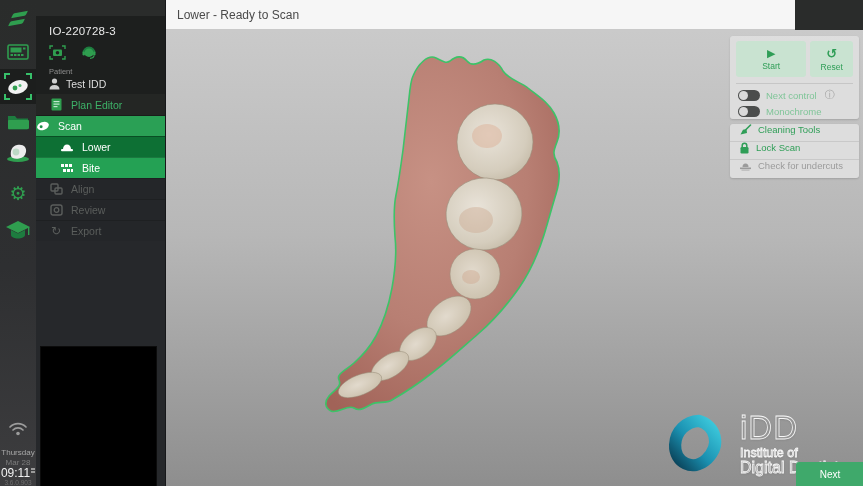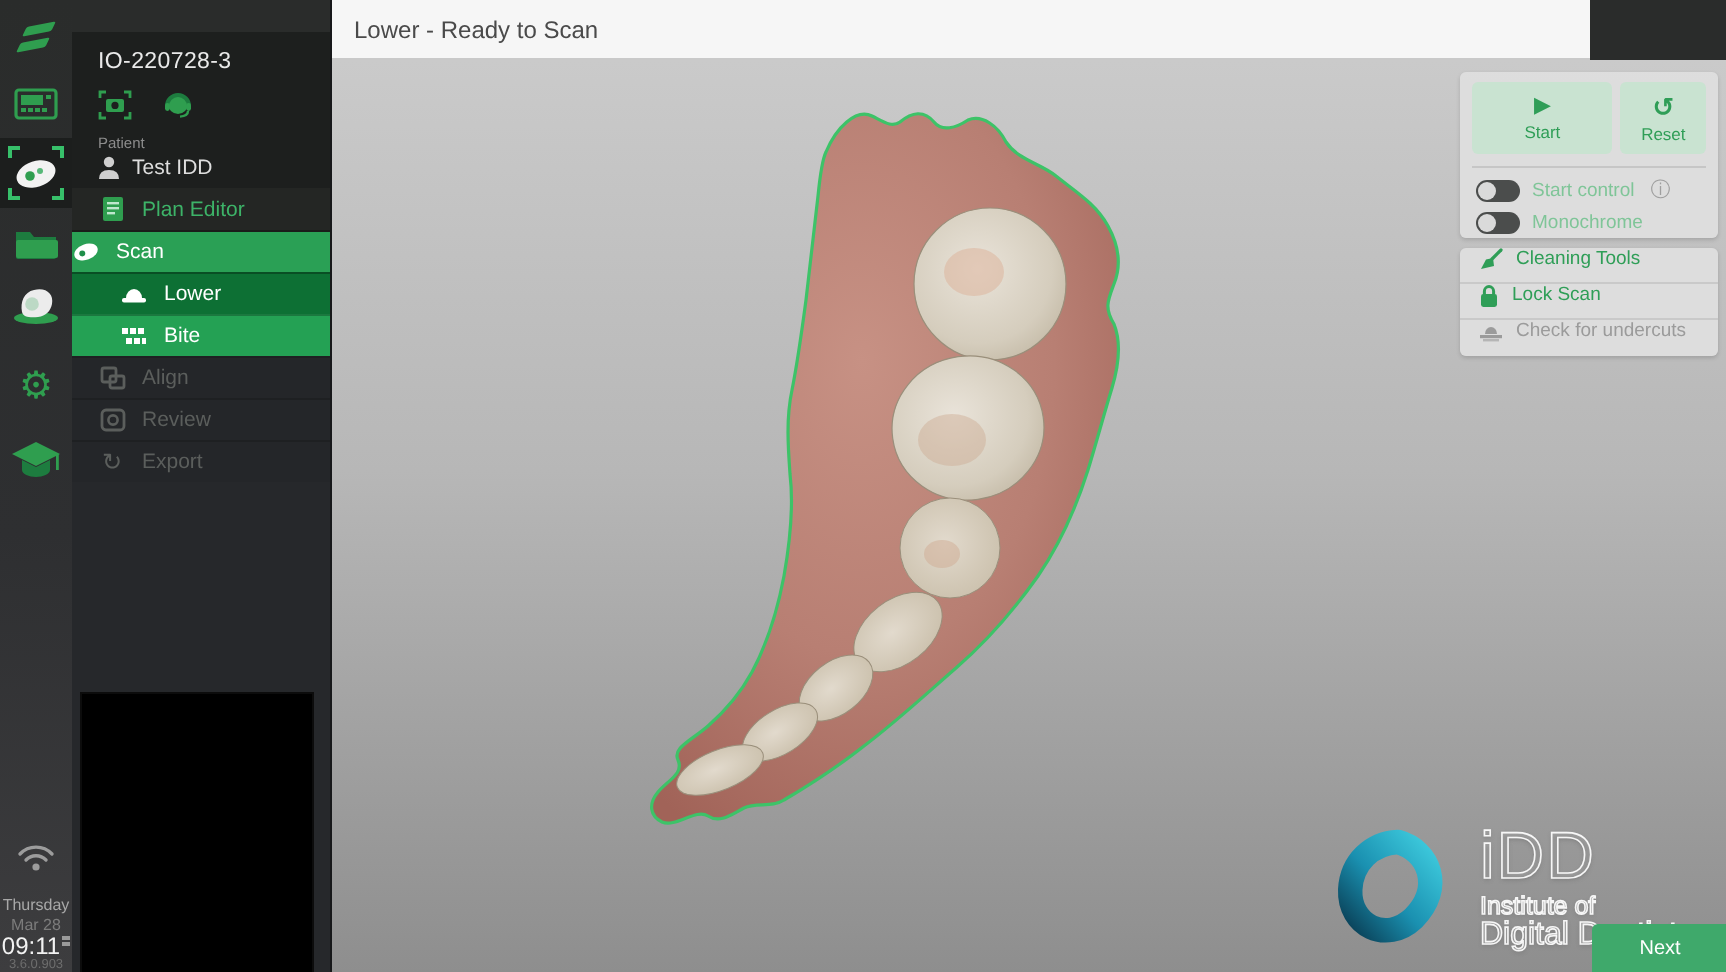--- a/index.html
+++ b/index.html
@@ -311,21 +311,21 @@
             <span class="blb">Start</span>
           </div>
           <div class="gbtn btn-reset">
             <span class="bic">↺</span>
             <span class="blb">Reset</span>
           </div>
         </div>
         <div class="hr1"></div>
         <div class="tgl-row">
           <span class="toggle"></span>
-          <span class="tgl-lb">Start control</span>
+          <span class="tgl-lb">Next control</span>
           <span class="info">ⓘ</span>
         </div>
         <div class="tgl-row">
           <span class="toggle"></span>
           <span class="tgl-lb">Monochrome</span>
         </div>
       </div>
 
       <div class="card card2">
         <div class="tool-row">

